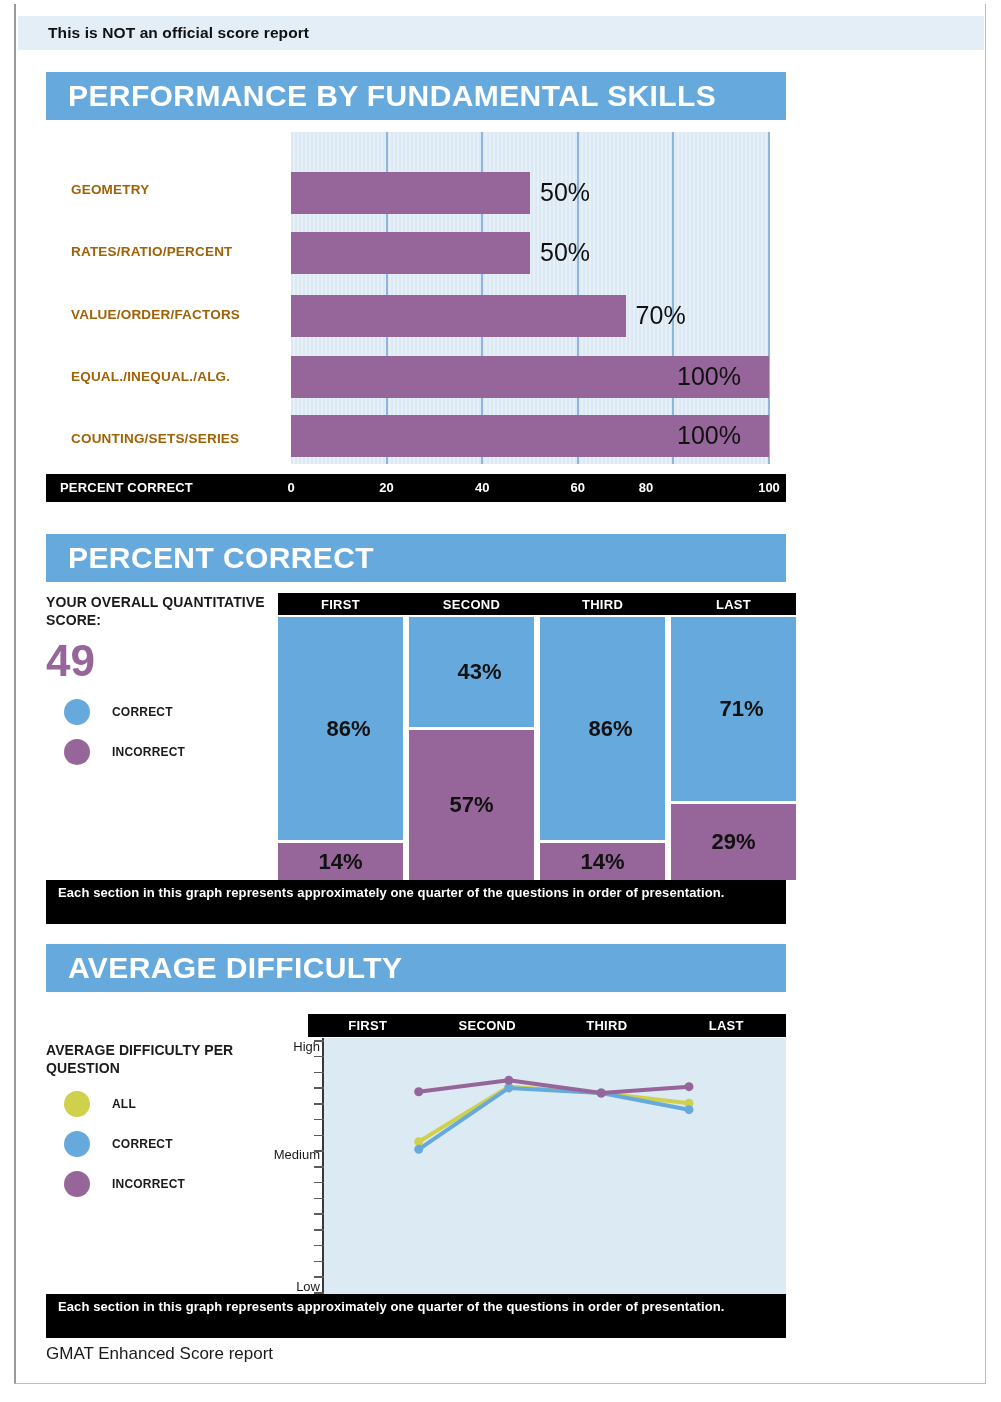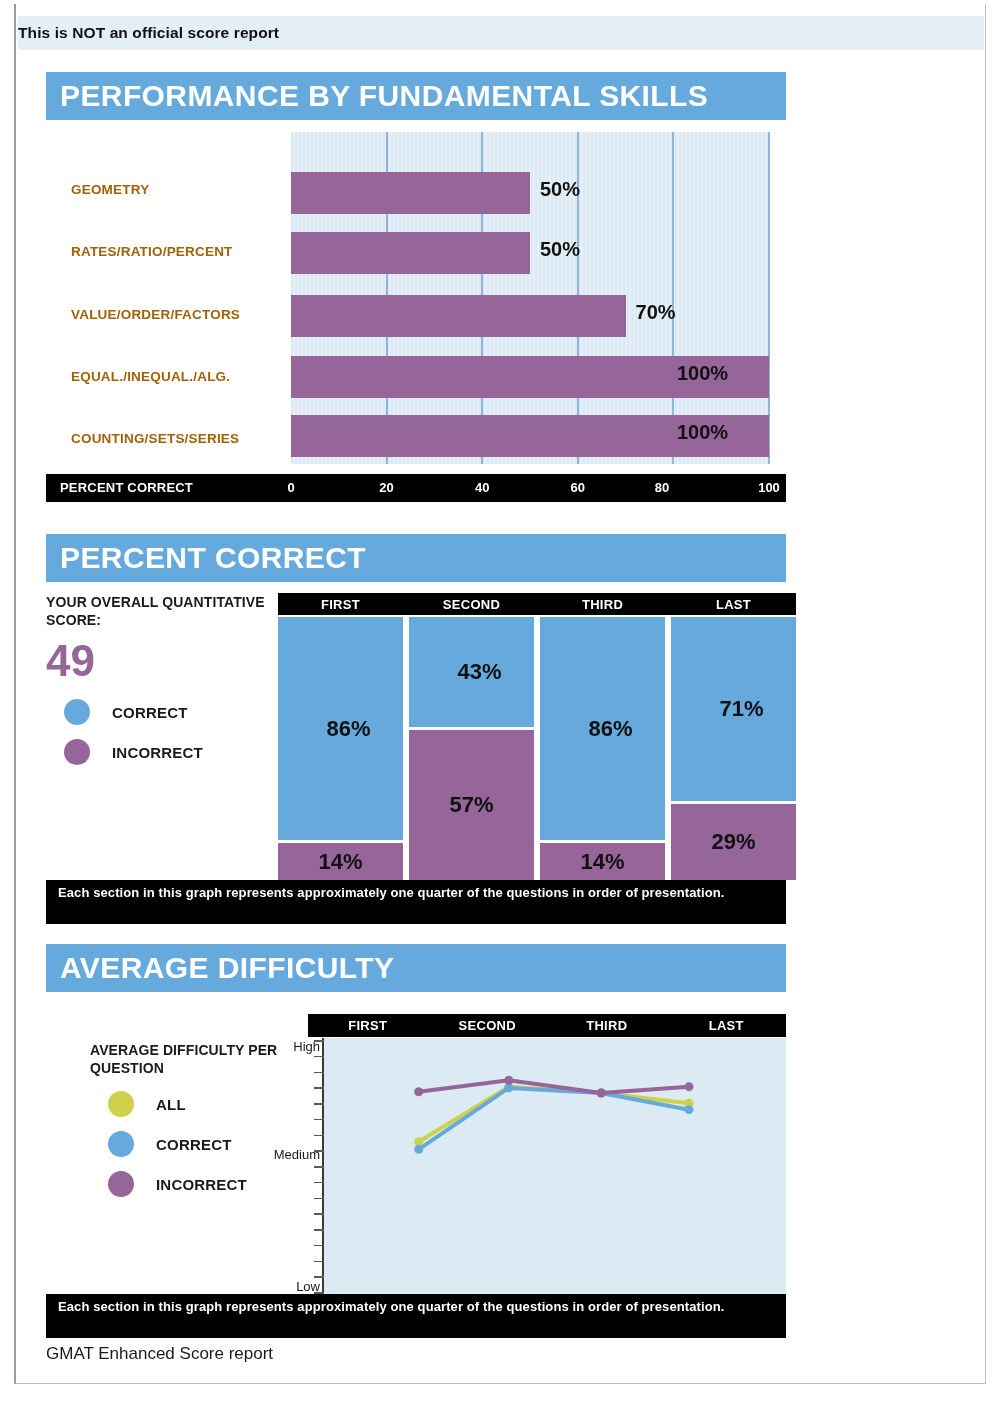--- a/index.html
+++ b/index.html
@@ -35,36 +35,37 @@
     width: 966px;
     height: 34px;
     background: #e4eef7;
     display: flex;
     align-items: center;
   }
   .disclaimer span {
     font-size: 15.5px;
     font-weight: bold;
     color: #111111;
+    padding-left: 30px;
     letter-spacing: 0.1px;
   }
 
   
   .banner {
     position: absolute;
     background: #66a9dd;
     display: flex;
     align-items: center;
   }
   .banner span {
     color: #ffffff;
     font-size: 30px;
     font-weight: bold;
     letter-spacing: 0.4px;
-    padding-left: 14px;
+    padding-left: 22px;
   }
   #banner-skills { left: 30px; top: 68px; width: 740px; height: 48px; }
   #banner-percent { left: 30px; top: 530px; width: 740px; height: 48px; }
   #banner-difficulty { left: 30px; top: 940px; width: 740px; height: 48px; }
 
   
   #skills-chart {
     position: absolute;
     left: 30px;
     top: 128px;
@@ -104,22 +105,22 @@
     height: 100%;
     background: #8fb5dd;
   }
   .bar {
     position: absolute;
     left: 0;
     background: #96659a;
   }
   .bar-value {
     position: absolute;
-    font-size: 20px;
-    font-weight: bold;
+    font-size: 25px;
+    font-weight: normal;
     color: #111111;
     white-space: nowrap;
   }
   .bar-value.inside {
     color: #111111;
   }
 
   
   .axis-bar {
     position: absolute;
@@ -175,21 +176,21 @@
     margin-top: 14px;
     margin-left: 18px;
   }
   .legend-dot {
     width: 26px;
     height: 26px;
     border-radius: 50%;
     flex: none;
   }
   .legend-text {
-    font-size: 15px;
+    font-size: 12px;
     font-weight: bold;
     color: #1a1a1a;
     margin-left: 22px;
     letter-spacing: 0.2px;
   }
 
   #pc-header {
     position: absolute;
     left: 262px;
     top: 589px;
@@ -251,21 +252,20 @@
   }
   #footnote-pc { left: 30px; top: 876px; width: 740px; height: 44px; }
   #footnote-ad { left: 30px; top: 1290px; width: 740px; height: 44px; }
 
   
   #ad-left {
     position: absolute;
     left: 30px;
     top: 1038px;
     width: 220px;
-    margin-left: 44px;
   }
   #ad-header {
     position: absolute;
     left: 292px;
     top: 1010px;
     width: 478px;
     height: 23px;
     background: #000000;
   }
   #ad-plotwrap {
@@ -362,21 +362,21 @@
         <div class="bar-value inside" style="top: 289px; left: 386px;">100%</div>
       </div>
   </div>
 
   <div class="axis-bar" id="skills-axis">
     <span class="axis-title">PERCENT CORRECT</span>
   <span class="axis-tick" style="left: 245px;">0</span>
       <span class="axis-tick" style="left: 340.6px;">20</span>
       <span class="axis-tick" style="left: 436.2px;">40</span>
       <span class="axis-tick" style="left: 531.8px;">60</span>
-      <span class="axis-tick" style="left: 616px;">80</span>
+      <span class="axis-tick" style="left: 600px;">80</span>
       <span class="axis-tick" style="left: 723px;">100</span>
     </div>
 
   <div class="banner" id="banner-percent">
     <span>PERCENT CORRECT</span>
   </div>
 
   <div id="percent-left">
     <div class="pc-caption">YOUR OVERALL QUANTITATIVE SCORE:</div>
     <div class="pc-score">49</div>

